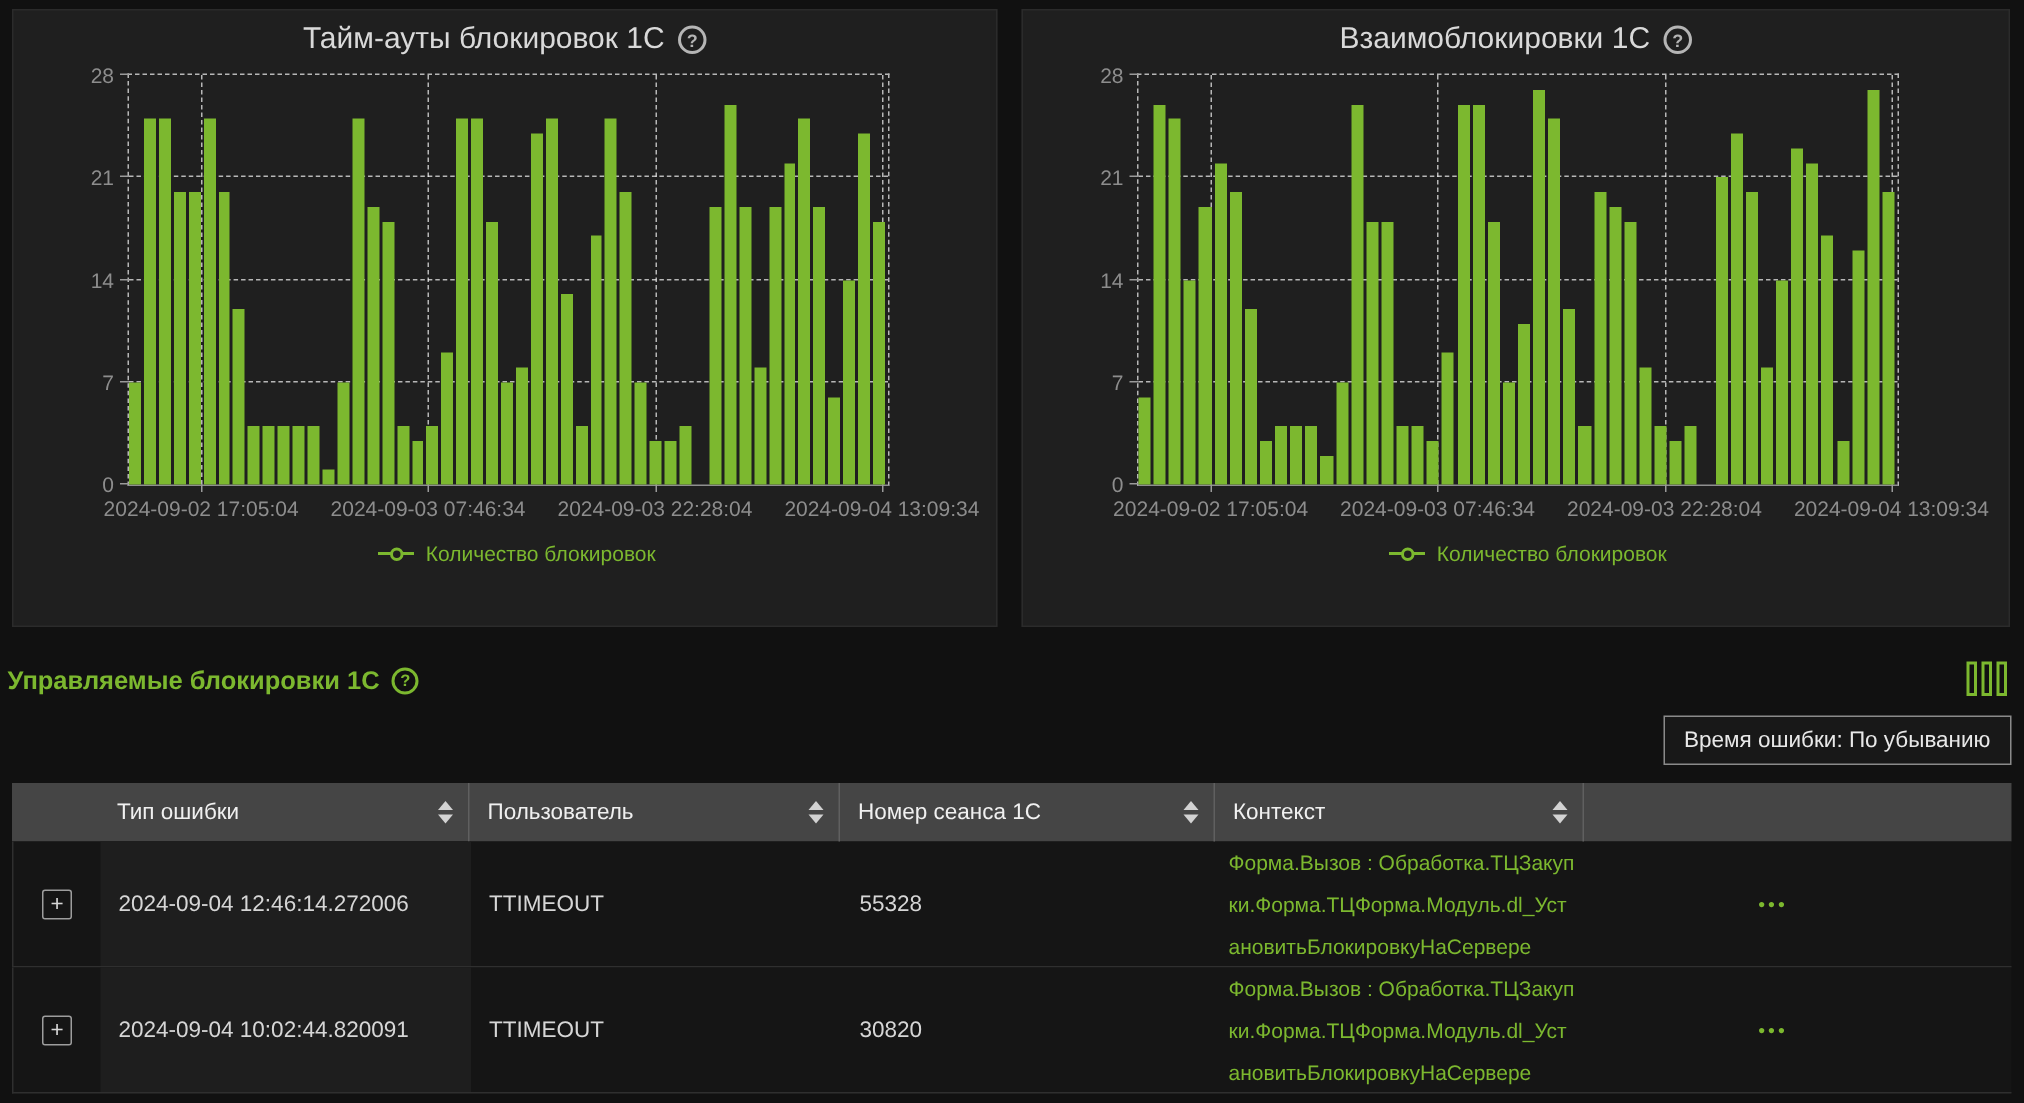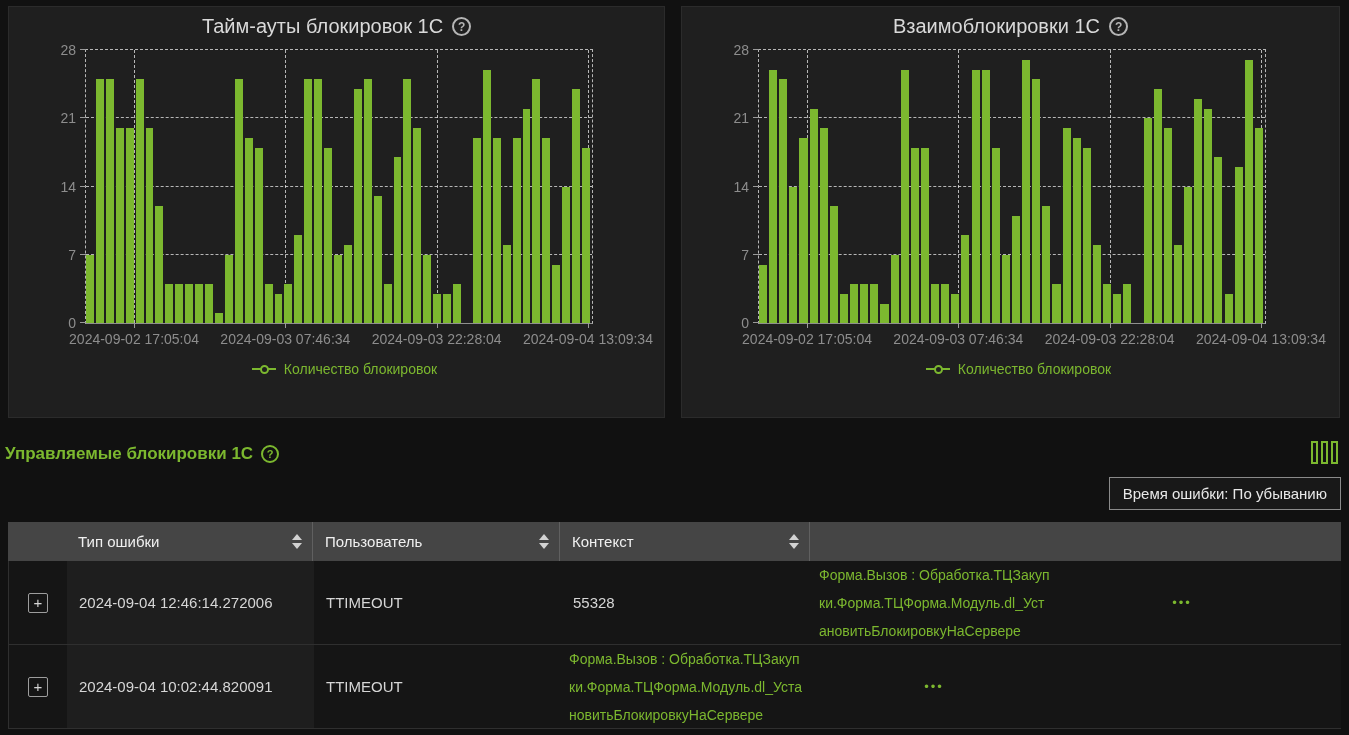--- a/index.html
+++ b/index.html
@@ -275,20 +275,27 @@
         </span>
     </div>
     <div class="th th-sep">
       <span>Пользователь</span>
       <span class="sort">
           <i class="arr up"></i>
           <i class="arr down"></i>
         </span>
     </div>
     <div class="th th-sep">
+      <span>Номер сеанса 1С</span>
+      <span class="sort">
+          <i class="arr up"></i>
+          <i class="arr down"></i>
+        </span>
+    </div>
+    <div class="th th-sep">
       <span>Контекст</span>
       <span class="sort">
           <i class="arr up"></i>
           <i class="arr down"></i>
         </span>
     </div>
     <div class="th"></div>
   </div>
 
   <div class="tr grid-row">
@@ -315,20 +322,23 @@
   <div class="tr grid-row">
     <div class="td td-expand">
       <button class="expand-btn">+</button>
     </div>
     <div class="td td-time">
         <span>2024-09-04 10:02:44.820091</span>
       </div>
     <div class="td">
         <span>TTIMEOUT</span>
       </div>
+    <div class="td">
+        <span>30820</span>
+      </div>
     <div class="td td-context">
         <span>Форма.Вызов : Обработка.ТЦЗакупки.Форма.ТЦФорма.Модуль.dl_УстановитьБлокировкуНаСервере</span>
       </div>
     <div class="td td-more">
       <button class="more-btn">•••</button>
     </div>
   </div>
 </div>
 
 </body></html>

